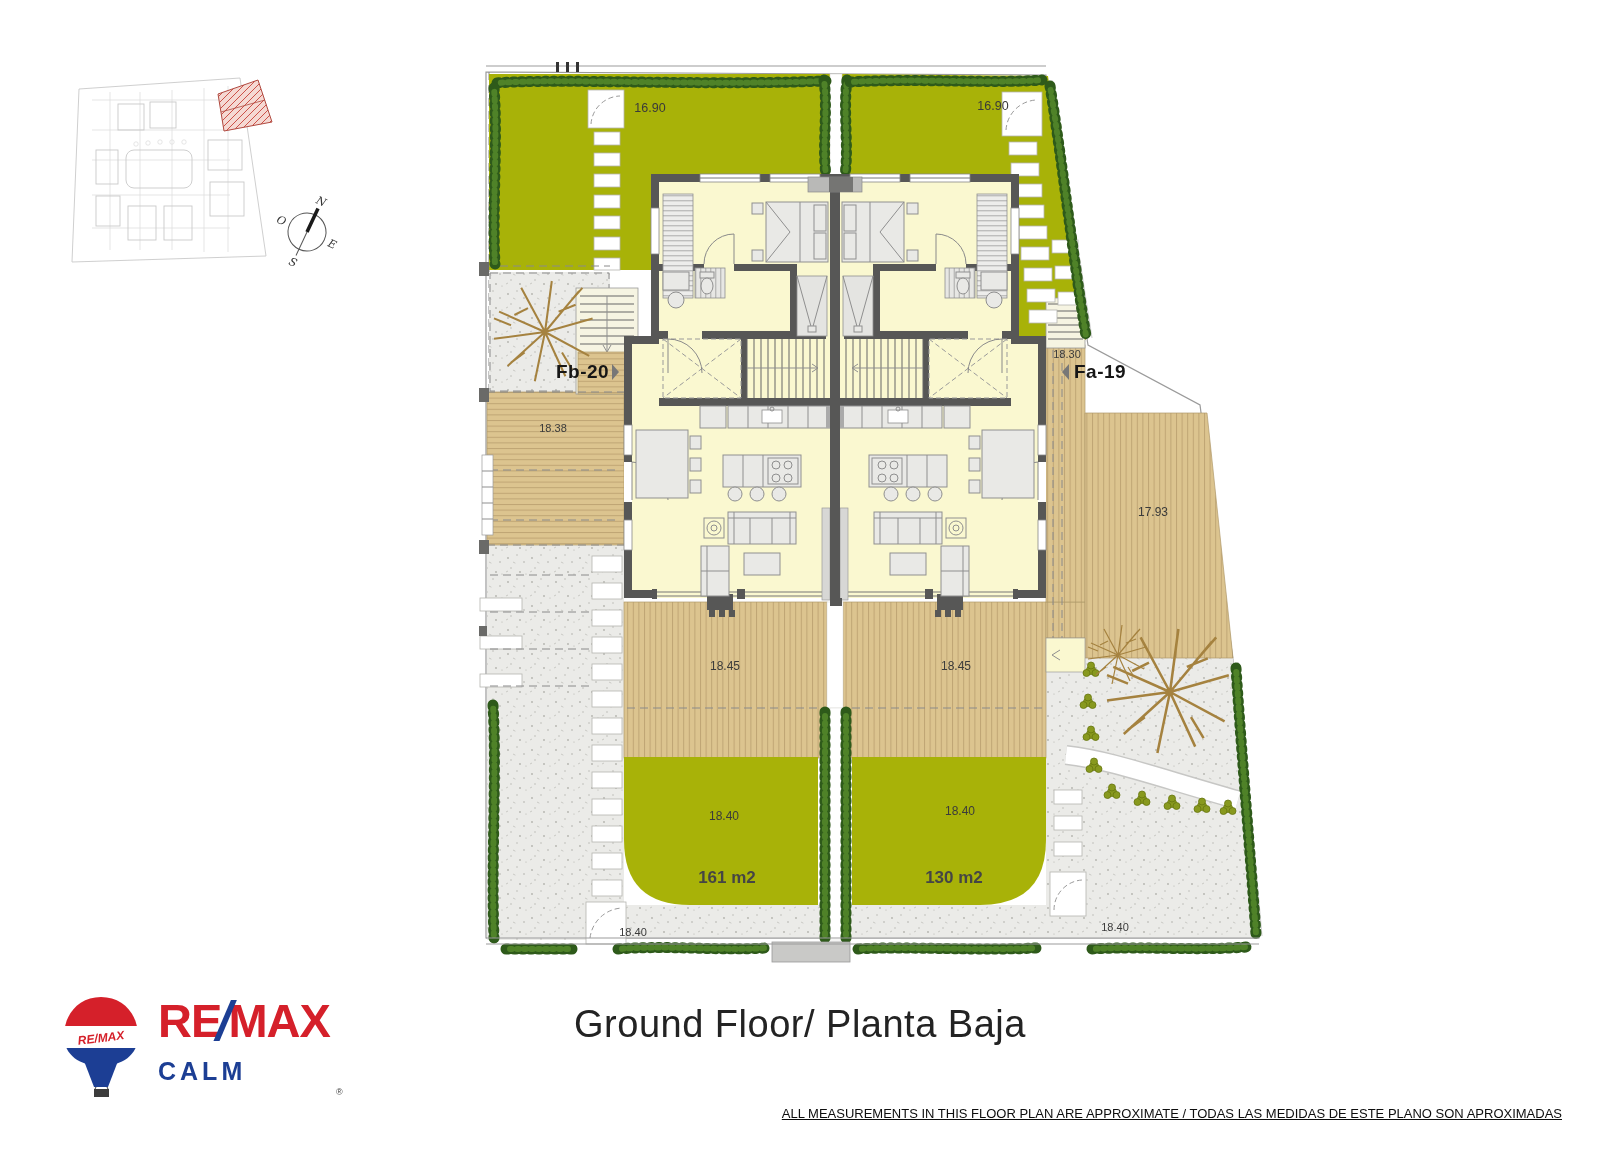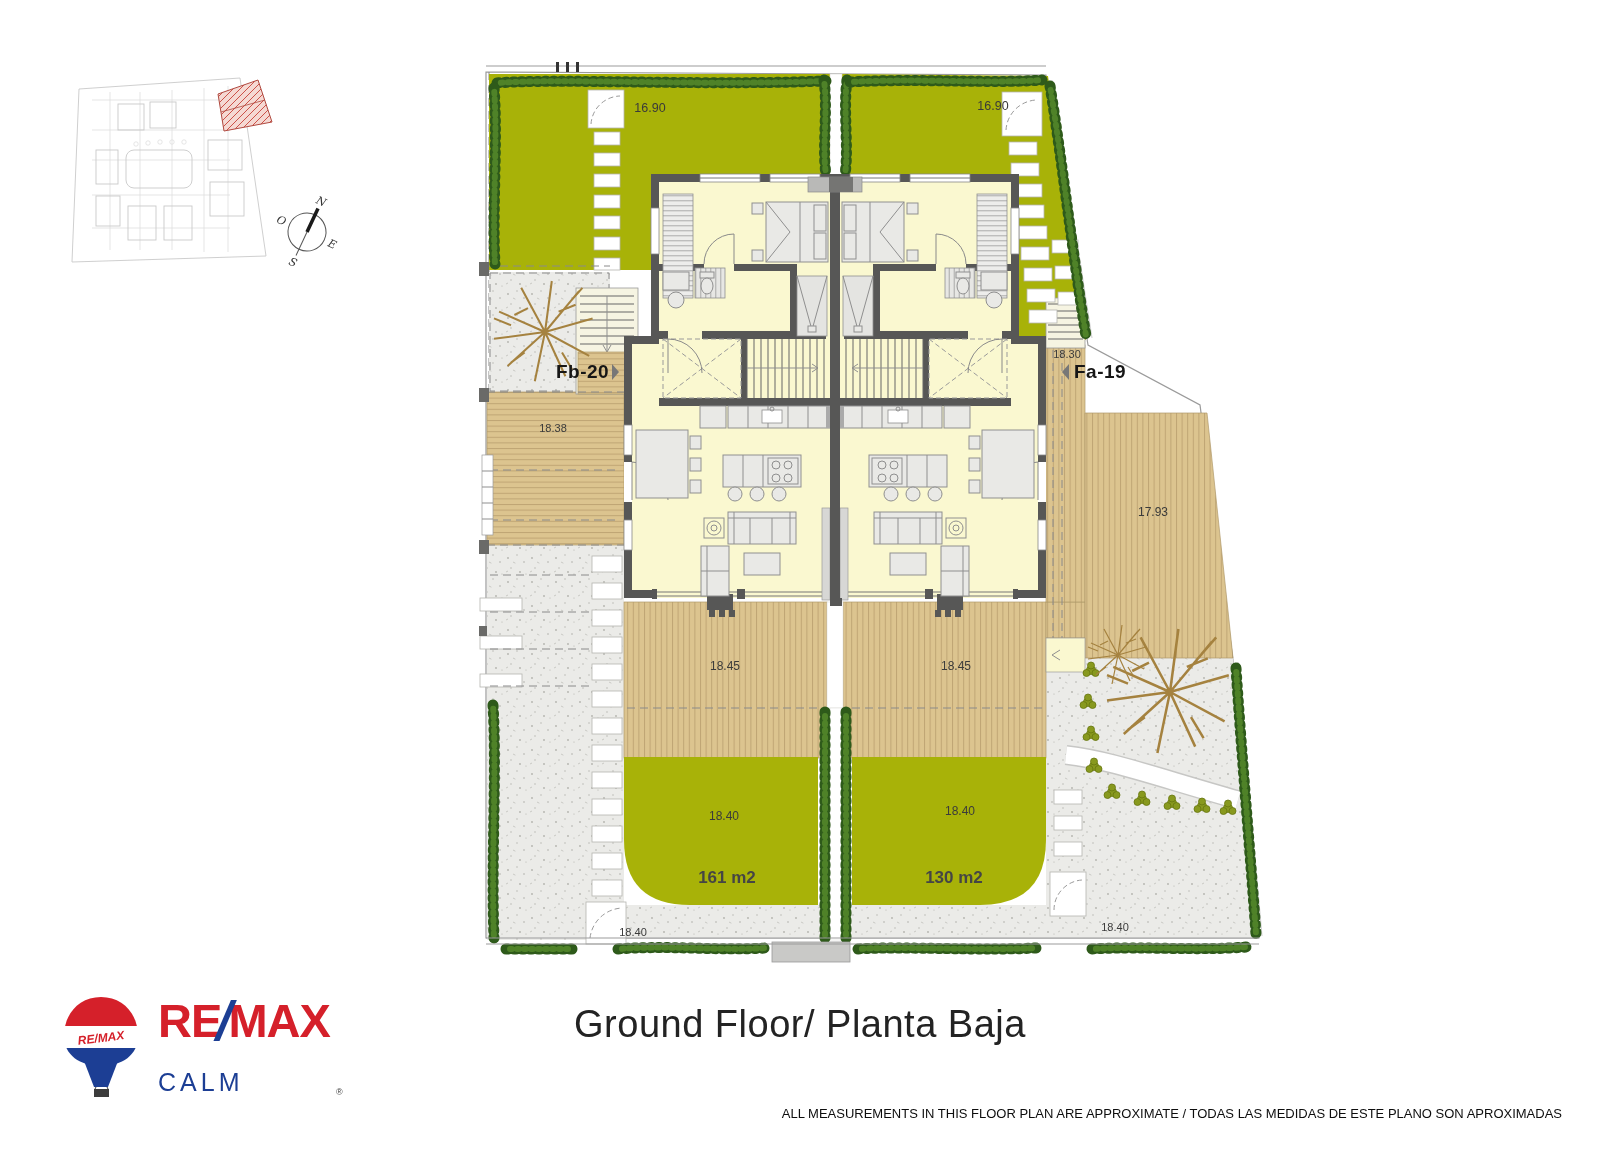--- a/index.html
+++ b/index.html
@@ -30,23 +30,23 @@
   .uid{font-size:19px;font-weight:bold;fill:#161616;letter-spacing:.5px;}
   .area{font-size:17px;font-weight:bold;fill:#454545;}
   .compassL{font-family:"DejaVu Serif",serif;font-style:italic;font-size:11px;fill:#333;}
   
   .title{position:absolute;left:0;right:0;top:1003px;text-align:center;font-size:38px;
          color:#232323;font-weight:400;letter-spacing:.5px;}
   .logo{position:absolute;left:58px;top:995px;display:flex;gap:14px;align-items:flex-start;}
   .wordmark{font-size:47px;font-weight:bold;color:#d5202a;line-height:1.05;letter-spacing:-1px;}
   .wordmark .slash{color:#1c3e94;display:inline-block;transform:skewX(-14deg) scaleY(1.08);
                    font-size:51px;margin:0 -3px;vertical-align:-2px;}
-  .office{font-size:25px;font-weight:normal;color:#1c3e94;letter-spacing:4px;margin-top:19px;}
+  .office{font-size:25px;font-weight:bold;color:#1c3e94;letter-spacing:4px;margin-top:8px;}
   .registered{font-size:9px;color:#444;margin-left:-8px;margin-top:92px;}
-  .disclaimer{position:absolute;right:38px;top:1106px;font-size:13px;color:#0d0d0d;letter-spacing:0;}
+  .disclaimer{position:absolute;right:38px;top:1106px;font-size:13px;color:#0d0d0d;letter-spacing:0;text-decoration:underline;}
 </style>
 </head>
 <body>
 
 <div class="page">
 
 <svg width="1600" height="1153" viewBox="0 0 1600 1153">
   <defs>
     <pattern id="deckV" width="5.6" height="8" patternUnits="userSpaceOnUse">
       <rect width="5.6" height="8" fill="#dcc48f"></rect>

